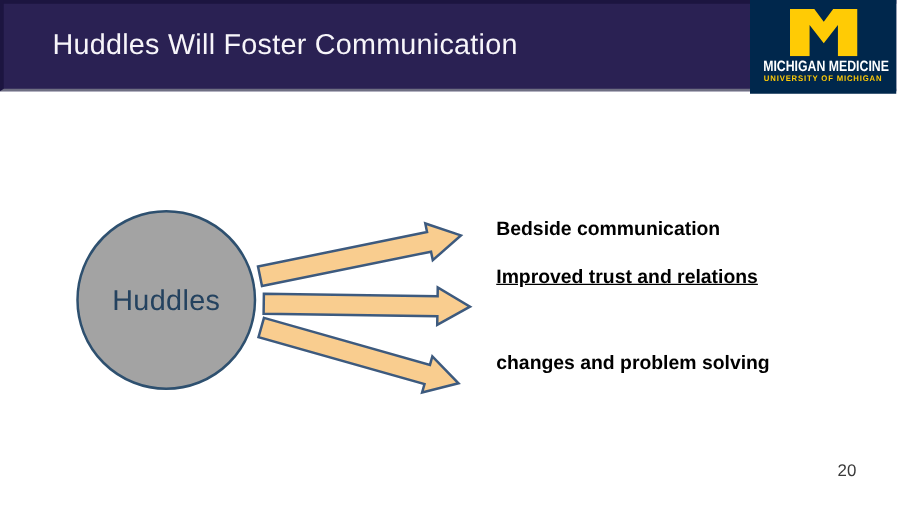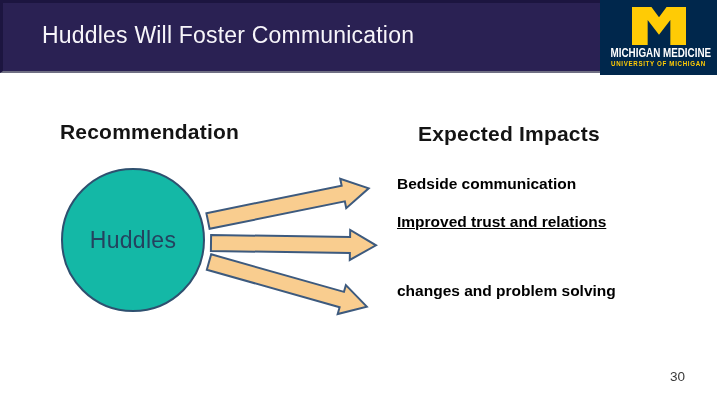--- a/index.html
+++ b/index.html
@@ -59,21 +59,21 @@
     font-size: 21px; font-weight: 700; color: #141414;
     letter-spacing: 0.2px; white-space: nowrap;
   }
   .heading-left  { left: 60px;  top: 120px; }
   .heading-right { left: 418px; top: 122px; }
 
   
   .node-circle {
     position: absolute; left: 61px; top: 168px;
     width: 140px; height: 140px;
-    background: #14b8a6;
+    background: #a3a3a3;
     border: 2px solid #2E506F;
     border-radius: 50%;
     display: flex; align-items: center; justify-content: center;
   }
   .node-label {
     font-size: 23px; color: #24425F; font-weight: 400;
     letter-spacing: 0.3px;
   }
 
   
@@ -106,22 +106,20 @@
   </div>
 
   <div class="logo-block">
     <svg class="block-m" width="54" height="38" viewBox="0 0 100 70" aria-hidden="true">
       <path d="M0,0 H36 L50,19 L64,0 H100 V70 H71 V24 L50,51 L29,24 V70 H0 Z" fill="#FFCB05"></path>
     </svg>
     <span class="logo-org">MICHIGAN MEDICINE</span>
     <span class="logo-sub">UNIVERSITY OF MICHIGAN</span>
   </div>
 
-  <div class="heading heading-left">Recommendation</div>
-  <div class="heading heading-right">Expected Impacts</div>
 
   <div class="node-circle">
     <span class="node-label">Huddles</span>
   </div>
 
   <svg class="arrows-svg" width="720" height="405" viewBox="0 0 720 405" aria-hidden="true">
     <path class="arrow-shape" d="M0,-8 H138 V-15 L164,0 L138,15 V8 H0 Z" transform="translate(208,221) rotate(-11.5)"></path>
     <path class="arrow-shape" d="M0,-8 H139 V-15 L165,0 L139,15 V8 H0 Z" transform="translate(211,243) rotate(0.8)"></path>
     <path class="arrow-shape" d="M0,-8 H138 V-15 L164,0 L138,15 V8 H0 Z" transform="translate(209,262) rotate(15.8)"></path>
   </svg>
@@ -129,15 +127,15 @@
   <div class="impact impact-1">
     <div>Bedside communication</div>
   </div>
   <div class="impact impact-2">
     <div>Improved trust and relations</div>
   </div>
   <div class="impact impact-3">
     <div>changes and problem solving</div>
   </div>
 
-  <div class="page-number">30</div>
+  <div class="page-number">20</div>
 
 </div>
 
 </body></html>

